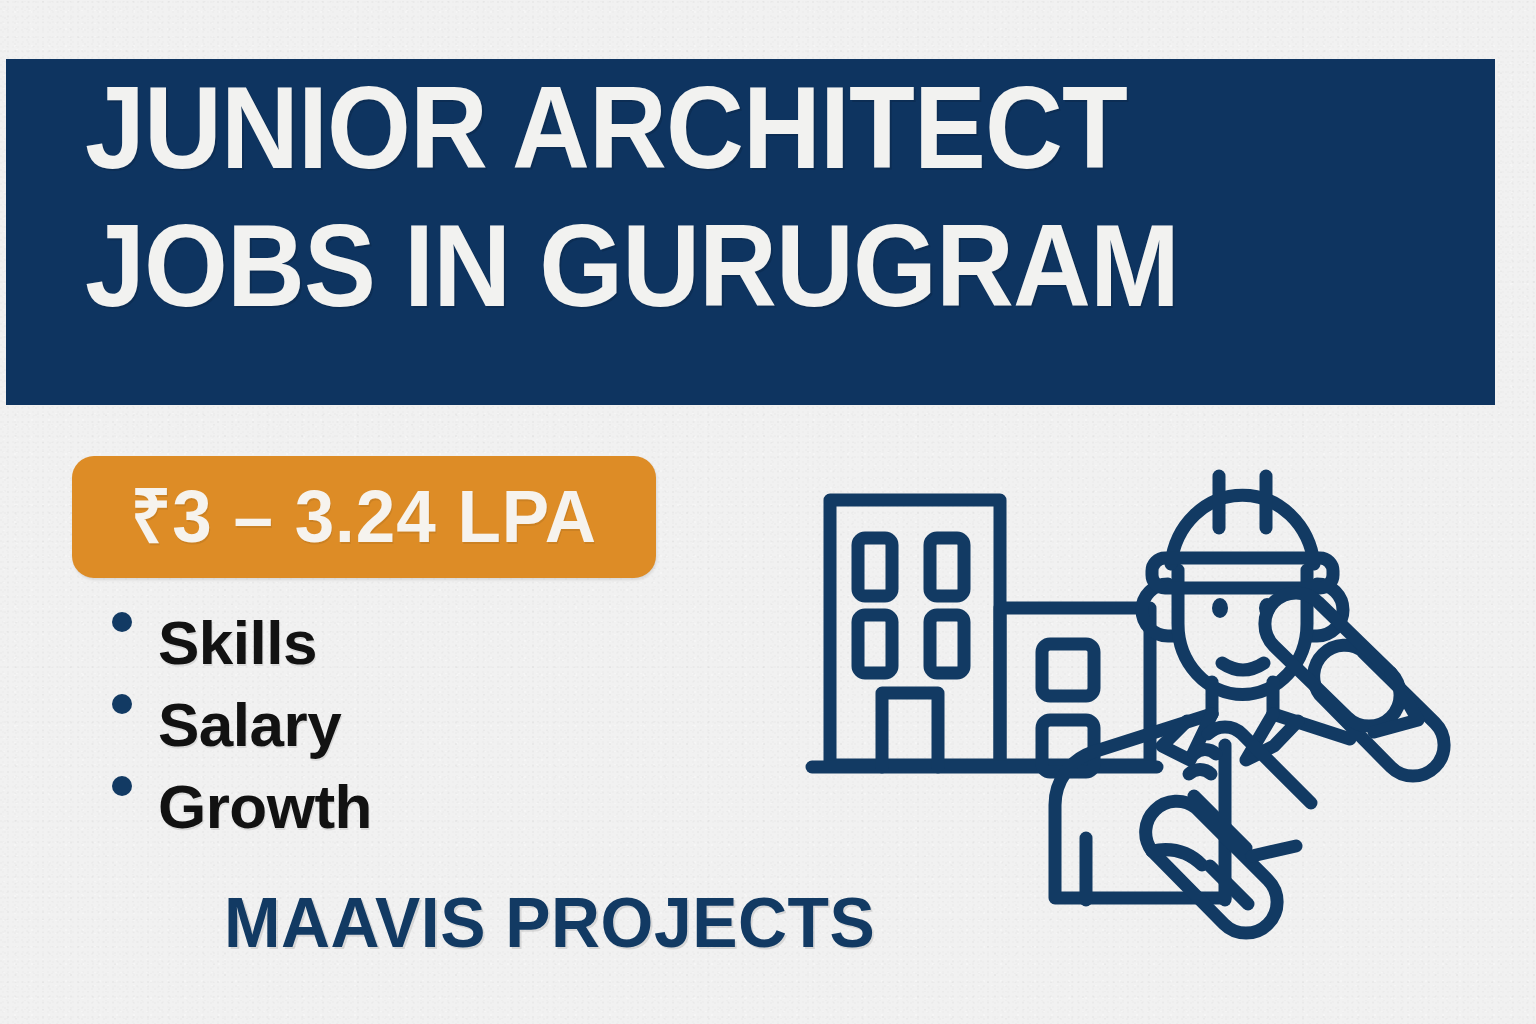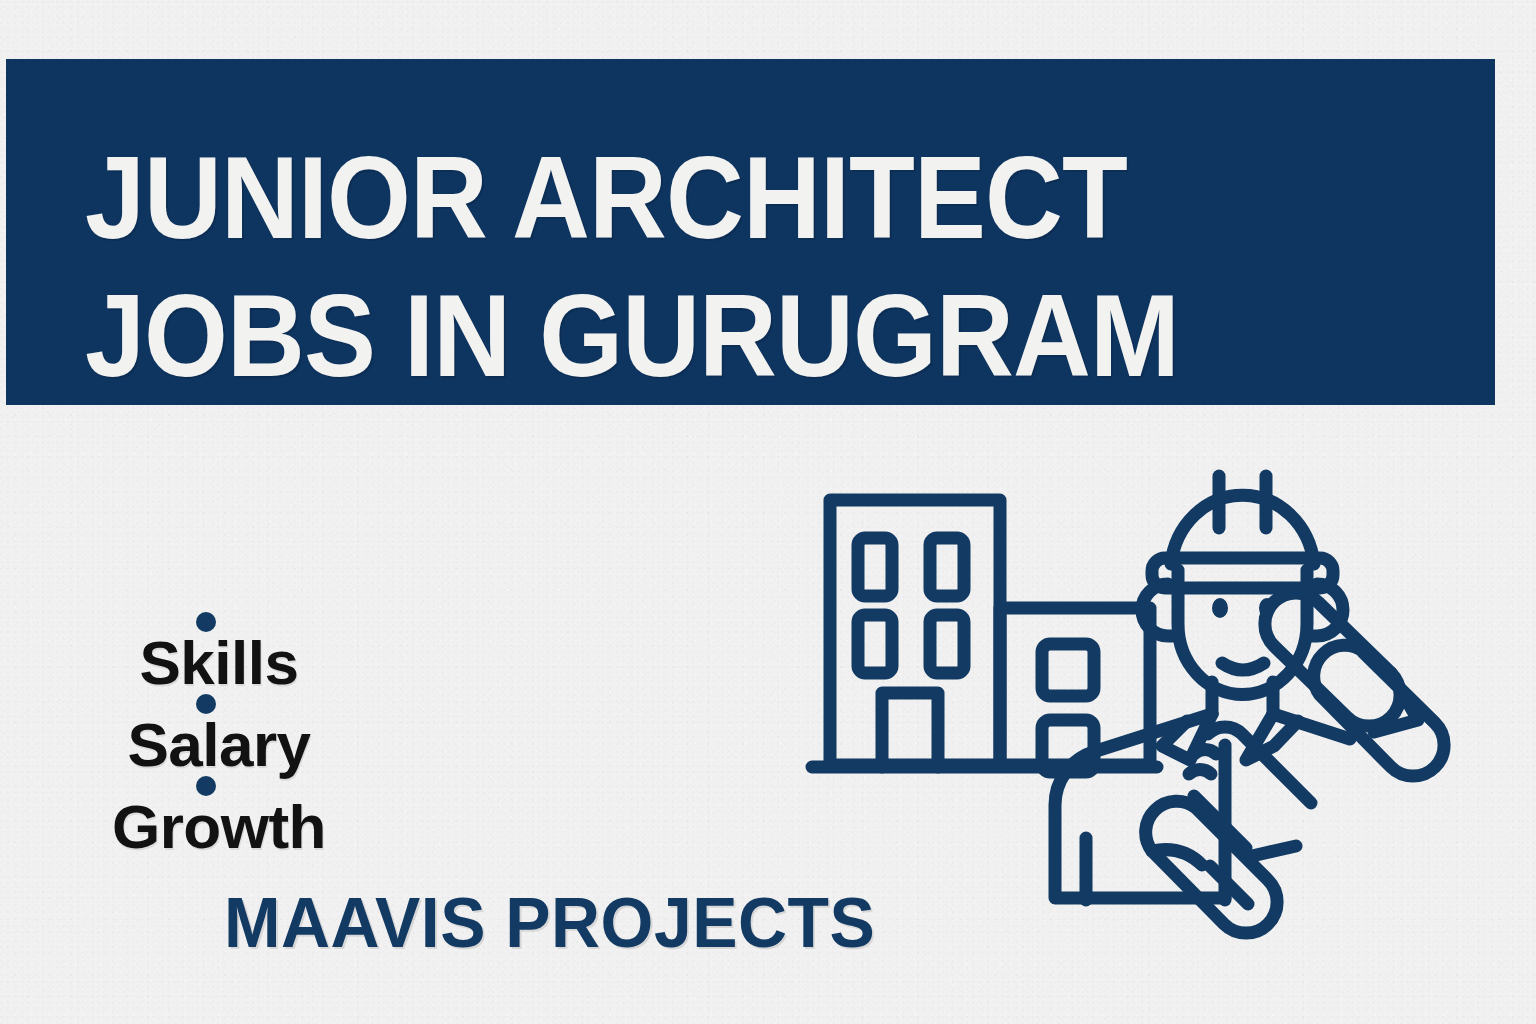--- a/index.html
+++ b/index.html
@@ -41,21 +41,21 @@
   
   #title-banner {
     position: absolute;
     left: 6px;
     top: 59px;
     width: 1489px;
     height: 346px;
     background: #0e3460;
     display: flex;
     flex-direction: column;
-    justify-content: flex-end;
+    justify-content: flex-start;
     box-sizing: border-box;
     padding-left: 79px;
   }
   .title-line {
     color: #f2f2f0;
     font-family: "Liberation Sans Narrow", "Liberation Sans", sans-serif;
     font-weight: 700;
     font-size: 116px;
     line-height: 138px;
     letter-spacing: -1px;
@@ -95,23 +95,22 @@
   #feature-list {
     position: absolute;
     left: 112px;
     top: 612px;
     margin: 0;
     padding: 0;
     list-style: none;
   }
   #feature-list li {
     display: flex;
-    align-items: center;
+    align-items: flex-start;
     height: 82px;
-    flex-direction: column;
   }
   .bullet-dot {
     width: 20px;
     height: 20px;
     border-radius: 50%;
     background: #123a63;
     flex: 0 0 auto;
     margin-right: 26px;
   }
   .feature-label {
@@ -156,20 +155,23 @@
 
 <div id="poster">
 
   <div id="grain"></div>
 
   <div id="title-banner">
     <div class="title-line">JUNIOR ARCHITECT</div>
     <div class="title-line">JOBS IN GURUGRAM</div>
   </div>
 
+  <div id="salary-badge">
+    <span id="salary-text">₹3 – 3.24 LPA</span>
+  </div>
 
   <ul id="feature-list">
     <li>
       <span class="bullet-dot"></span>
       <span class="feature-label">Skills</span>
     </li>
     <li>
       <span class="bullet-dot"></span>
       <span class="feature-label">Salary</span>
     </li>

